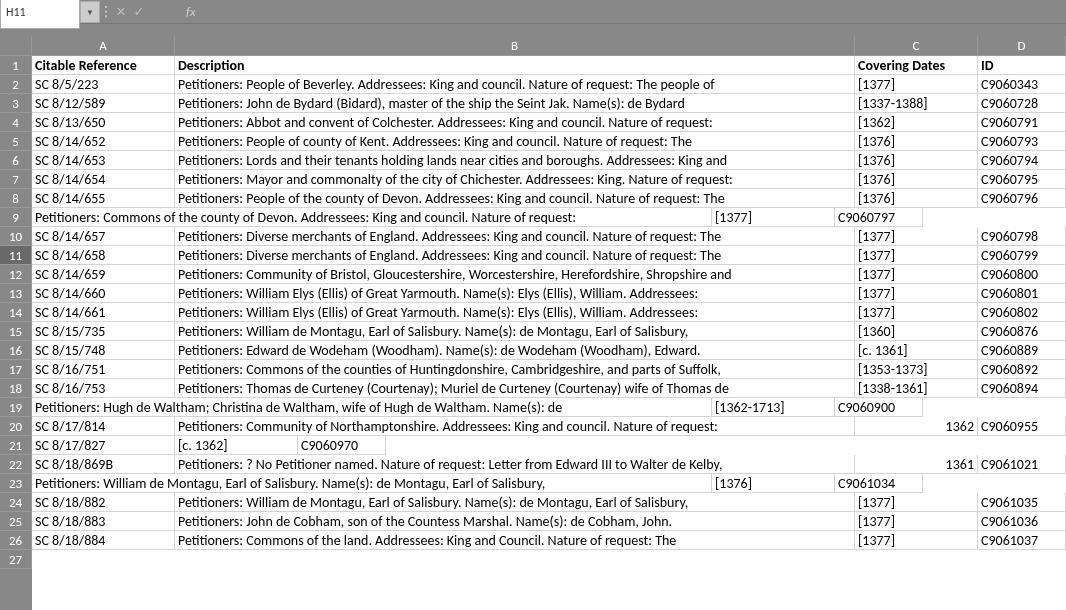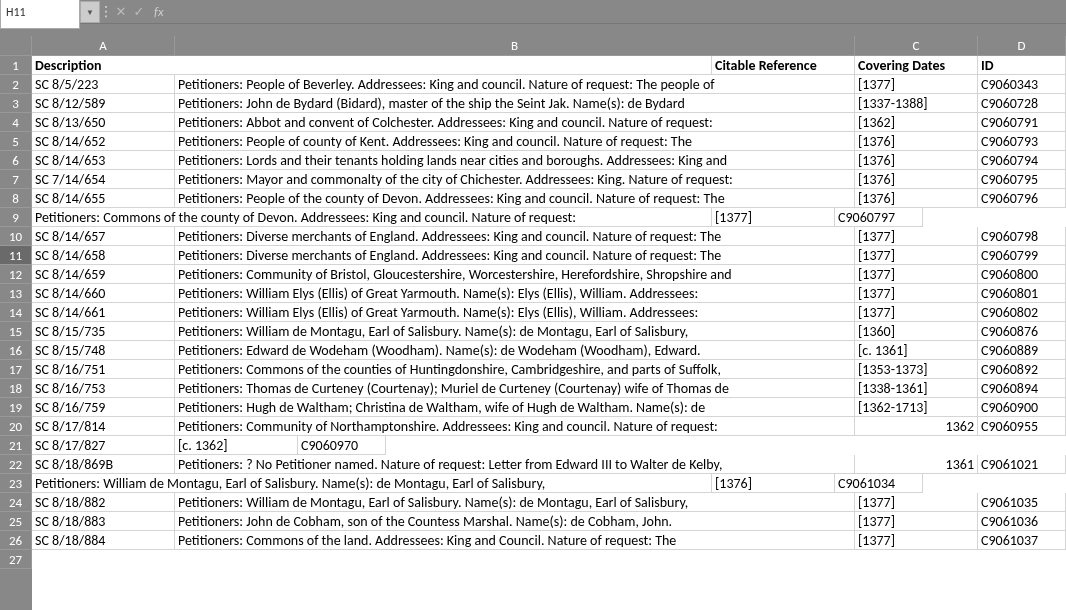--- a/index.html
+++ b/index.html
@@ -3,21 +3,21 @@
 <meta charset="utf-8">
 <style>
   * { box-sizing: border-box; margin: 0; padding: 0; }
   body { font-family: Calibri, Arial, sans-serif; font-size: 14px; background: #fff; overflow: hidden; width: 1066px; height: 610px; }
   
   .name-box-bar { display: flex; align-items: center; height: 24px; background: #888; border-bottom: 1px solid #777; }
   .name-box { width: 80px; height: 22px; background: #fff; border: 1px solid #aaa; display: flex; align-items: center; padding: 16px 5px; font-size: 12px; color: #333; }
   .name-box-dropdown { width: 20px; height: 22px; background: #ccc; border: 1px solid #aaa; display: flex; align-items: center; justify-content: center; color: #555; font-size: 8px; }
   .fx-divider { width: 12px; height: 22px; display: flex; align-items: center; justify-content: center; color: #ddd; }
   .fx-btn { width: 18px; height: 22px; display: flex; align-items: center; justify-content: center; color: #bbb; font-size: 13px; }
-  .fx-label { font-style: italic; font-size: 13px; color: #ccc; padding: 0 6px; }
+  .fx-label { font-style: italic; font-size: 13px; color: #ccc; padding: 0 6px; margin-left: 32px; }
   .formula-bar { flex: 1; height: 22px; background: #888; border: none; color: #333; padding: 0 4px; font-size: 12px; }
   
   .corner-bar { display: flex; height: 12px; background: #888; }
   .corner-gap { width: 32px; }
   
   .grid-wrap { display: flex; height: calc(610px - 36px); }
   .row-hdrs { width: 32px; background: #888; }
   .row-hdr { height: 19px; color: #fff; font-size: 13px; text-align: center; line-height: 19px; border-bottom: 1px solid #999; border-right: 1px solid #999; }
   .row-hdr.sel { background: #6a6a6a; }
   
@@ -88,22 +88,22 @@
   </div>
   <div class="cols-area">
     <div class="col-hdrs">
       <div class="col-hdr colA">A</div>
       <div class="col-hdr colB">B</div>
       <div class="col-hdr colC">C</div>
       <div class="col-hdr colD">D</div>
     </div>
     <div class="data-area" id="data-area">
         <div class="data-row">
+          <div class="cell hdr-cell colA">Citable Reference</div>
           <div class="cell hdr-cell colB">Description</div>
-          <div class="cell hdr-cell colA">Citable Reference</div>
           <div class="cell hdr-cell colC">Covering Dates</div>
           <div class="cell hdr-cell colD">ID</div>
         </div>
         <div class="data-row">
           <div class="cell colA">SC 8/5/223</div>
           <div class="cell colB">Petitioners: People of Beverley. Addressees: King and council. Nature of request: The people of</div>
           <div class="cell colC">[1377]</div>
           <div class="cell colD">C9060343</div>
         </div>
         <div class="data-row">
@@ -124,21 +124,21 @@
           <div class="cell colC">[1376]</div>
           <div class="cell colD">C9060793</div>
         </div>
         <div class="data-row">
           <div class="cell colA">SC 8/14/653</div>
           <div class="cell colB">Petitioners: Lords and their tenants holding lands near cities and boroughs. Addressees: King and</div>
           <div class="cell colC">[1376]</div>
           <div class="cell colD">C9060794</div>
         </div>
         <div class="data-row">
-          <div class="cell colA">SC 7/14/654</div>
+          <div class="cell colA">SC 8/14/654</div>
           <div class="cell colB">Petitioners: Mayor and commonalty of the city of Chichester. Addressees: King. Nature of request:</div>
           <div class="cell colC">[1376]</div>
           <div class="cell colD">C9060795</div>
         </div>
         <div class="data-row">
           <div class="cell colA">SC 8/14/655</div>
           <div class="cell colB">Petitioners: People of the county of Devon. Addressees: King and council. Nature of request: The</div>
           <div class="cell colC">[1376]</div>
           <div class="cell colD">C9060796</div>
         </div>
@@ -195,21 +195,20 @@
           <div class="cell colC">[1353-1373]</div>
           <div class="cell colD">C9060892</div>
         </div>
         <div class="data-row">
           <div class="cell colA">SC 8/16/753</div>
           <div class="cell colB">Petitioners: Thomas de Curteney (Courtenay); Muriel de Curteney (Courtenay) wife of Thomas de</div>
           <div class="cell colC">[1338-1361]</div>
           <div class="cell colD">C9060894</div>
         </div>
         <div class="data-row">
-          <div class="cell colA">SC 8/16/759</div>
           <div class="cell colB">Petitioners: Hugh de Waltham; Christina de Waltham, wife of Hugh de Waltham. Name(s): de</div>
           <div class="cell colC">[1362-1713]</div>
           <div class="cell colD">C9060900</div>
         </div>
         <div class="data-row">
           <div class="cell colA">SC 8/17/814</div>
           <div class="cell colB">Petitioners: Community of Northamptonshire. Addressees: King and council. Nature of request:</div>
           <div class="cell colC rn">1362</div>
           <div class="cell colD">C9060955</div>
         </div>

